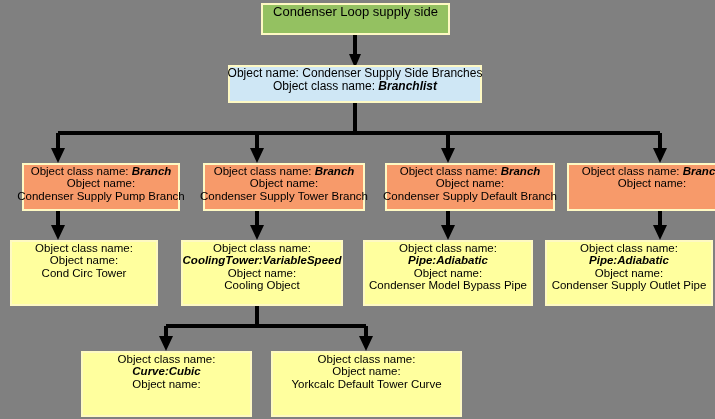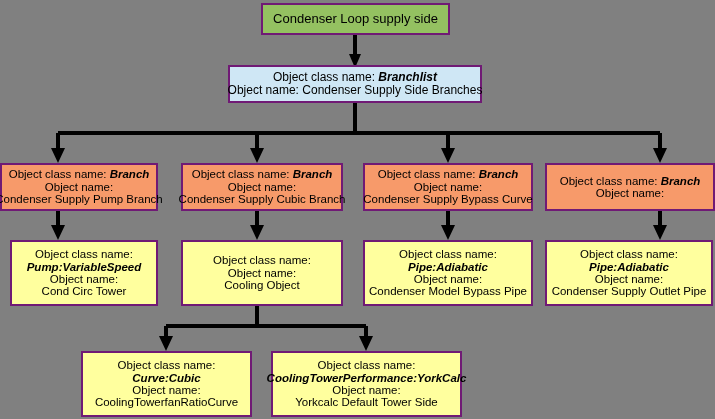--- a/index.html
+++ b/index.html
@@ -12,25 +12,25 @@
     position: relative;
     width: 715px;
     height: 419px;
     background: #808080;
     font-family: "Liberation Sans", sans-serif;
     overflow: hidden;
   }
   .node {
     position: absolute;
     box-sizing: border-box;
-    border: 2px solid #701a75;
+    border: 2px solid #fef9c3;
     display: flex;
     flex-direction: column;
     align-items: center;
-    justify-content: center;
+    justify-content: flex-start;
     text-align: center;
     line-height: 1.08;
     color: #000000;
     z-index: 2;
   }
   .node .ln {
     display: block;
     white-space: nowrap;
   }
   .node .ital {
@@ -44,20 +44,21 @@
     background: #94c161;
     font-size: 13px;
   }
   .list-node {
     background: #cfe7f5;
     font-size: 12px;
   }
   .branch-node {
     background: #f79a6a;
     font-size: 11.5px;
+    margin-left: 22px;
   }
   .comp-node {
     background: #ffff9e;
     font-size: 11.5px;
   }
   svg.edges {
     position: absolute;
     left: 0;
     top: 0;
     width: 715px;
@@ -136,56 +137,56 @@
       <line x1="366" y1="326" x2="366" y2="340"></line>
       <polygon points="366,351 359,336 373,336"></polygon>
     </g>
   </svg>
 
   <div class="node root-node" style="left:261px; top:3px; width:189px; height:32px;">
     <span class="ln lbl">Condenser Loop supply side</span>
   </div>
 
   <div class="node list-node" style="left:228px; top:65px; width:254px; height:38px;">
+    <span class="ln"><span class="lbl">Object name:</span> <span class="lbl">Condenser Supply Side Branches</span></span>
     <span class="ln"><span class="lbl">Object class name:</span> <span class="ital">Branchlist</span></span>
-    <span class="ln"><span class="lbl">Object name:</span> <span class="lbl">Condenser Supply Side Branches</span></span>
   </div>
 
   <div class="node branch-node" style="left:0px; top:163px; width:158px; height:48px;">
     <span class="ln"><span class="lbl">Object class name:</span> <span class="ital">Branch</span></span>
     <span class="ln lbl">Object name:</span>
     <span class="ln lbl">Condenser Supply Pump Branch</span>
   </div>
 
   <div class="node branch-node" style="left:181px; top:163px; width:162px; height:48px;">
     <span class="ln"><span class="lbl">Object class name:</span> <span class="ital">Branch</span></span>
     <span class="ln lbl">Object name:</span>
-    <span class="ln lbl">Condenser Supply Cubic Branch</span>
+    <span class="ln lbl">Condenser Supply Tower Branch</span>
   </div>
 
   <div class="node branch-node" style="left:363px; top:163px; width:170px; height:48px;">
     <span class="ln"><span class="lbl">Object class name:</span> <span class="ital">Branch</span></span>
     <span class="ln lbl">Object name:</span>
-    <span class="ln lbl">Condenser Supply Bypass Curve</span>
+    <span class="ln lbl">Condenser Supply Default Branch</span>
   </div>
 
   <div class="node branch-node" style="left:545px; top:163px; width:170px; height:48px;">
     <span class="ln"><span class="lbl">Object class name:</span> <span class="ital">Branch</span></span>
     <span class="ln lbl">Object name:</span>
   </div>
 
   <div class="node comp-node" style="left:10px; top:240px; width:148px; height:66px;">
     <span class="ln lbl">Object class name:</span>
-    <span class="ln ital">Pump:VariableSpeed</span>
     <span class="ln lbl">Object name:</span>
     <span class="ln lbl">Cond Circ Tower</span>
   </div>
 
   <div class="node comp-node" style="left:181px; top:240px; width:162px; height:66px;">
     <span class="ln lbl">Object class name:</span>
+    <span class="ln ital">CoolingTower:VariableSpeed</span>
     <span class="ln lbl">Object name:</span>
     <span class="ln lbl">Cooling Object</span>
   </div>
 
   <div class="node comp-node" style="left:363px; top:240px; width:170px; height:66px;">
     <span class="ln lbl">Object class name:</span>
     <span class="ln ital">Pipe:Adiabatic</span>
     <span class="ln lbl">Object name:</span>
     <span class="ln lbl">Condenser Model Bypass Pipe</span>
   </div>
@@ -194,23 +195,21 @@
     <span class="ln lbl">Object class name:</span>
     <span class="ln ital">Pipe:Adiabatic</span>
     <span class="ln lbl">Object name:</span>
     <span class="ln lbl">Condenser Supply Outlet Pipe</span>
   </div>
 
   <div class="node comp-node" style="left:81px; top:351px; width:171px; height:66px;">
     <span class="ln lbl">Object class name:</span>
     <span class="ln ital">Curve:Cubic</span>
     <span class="ln lbl">Object name:</span>
-    <span class="ln lbl">CoolingTowerfanRatioCurve</span>
   </div>
 
   <div class="node comp-node" style="left:271px; top:351px; width:191px; height:66px;">
     <span class="ln lbl">Object class name:</span>
-    <span class="ln ital">CoolingTowerPerformance:YorkCalc</span>
-    <span class="ln lbl">Object name:</span>
-    <span class="ln lbl">Yorkcalc Default Tower Side</span>
+    <span class="ln lbl">Object name:</span>
+    <span class="ln lbl">Yorkcalc Default Tower Curve</span>
   </div>
 
 </div>
 
 </body></html>

